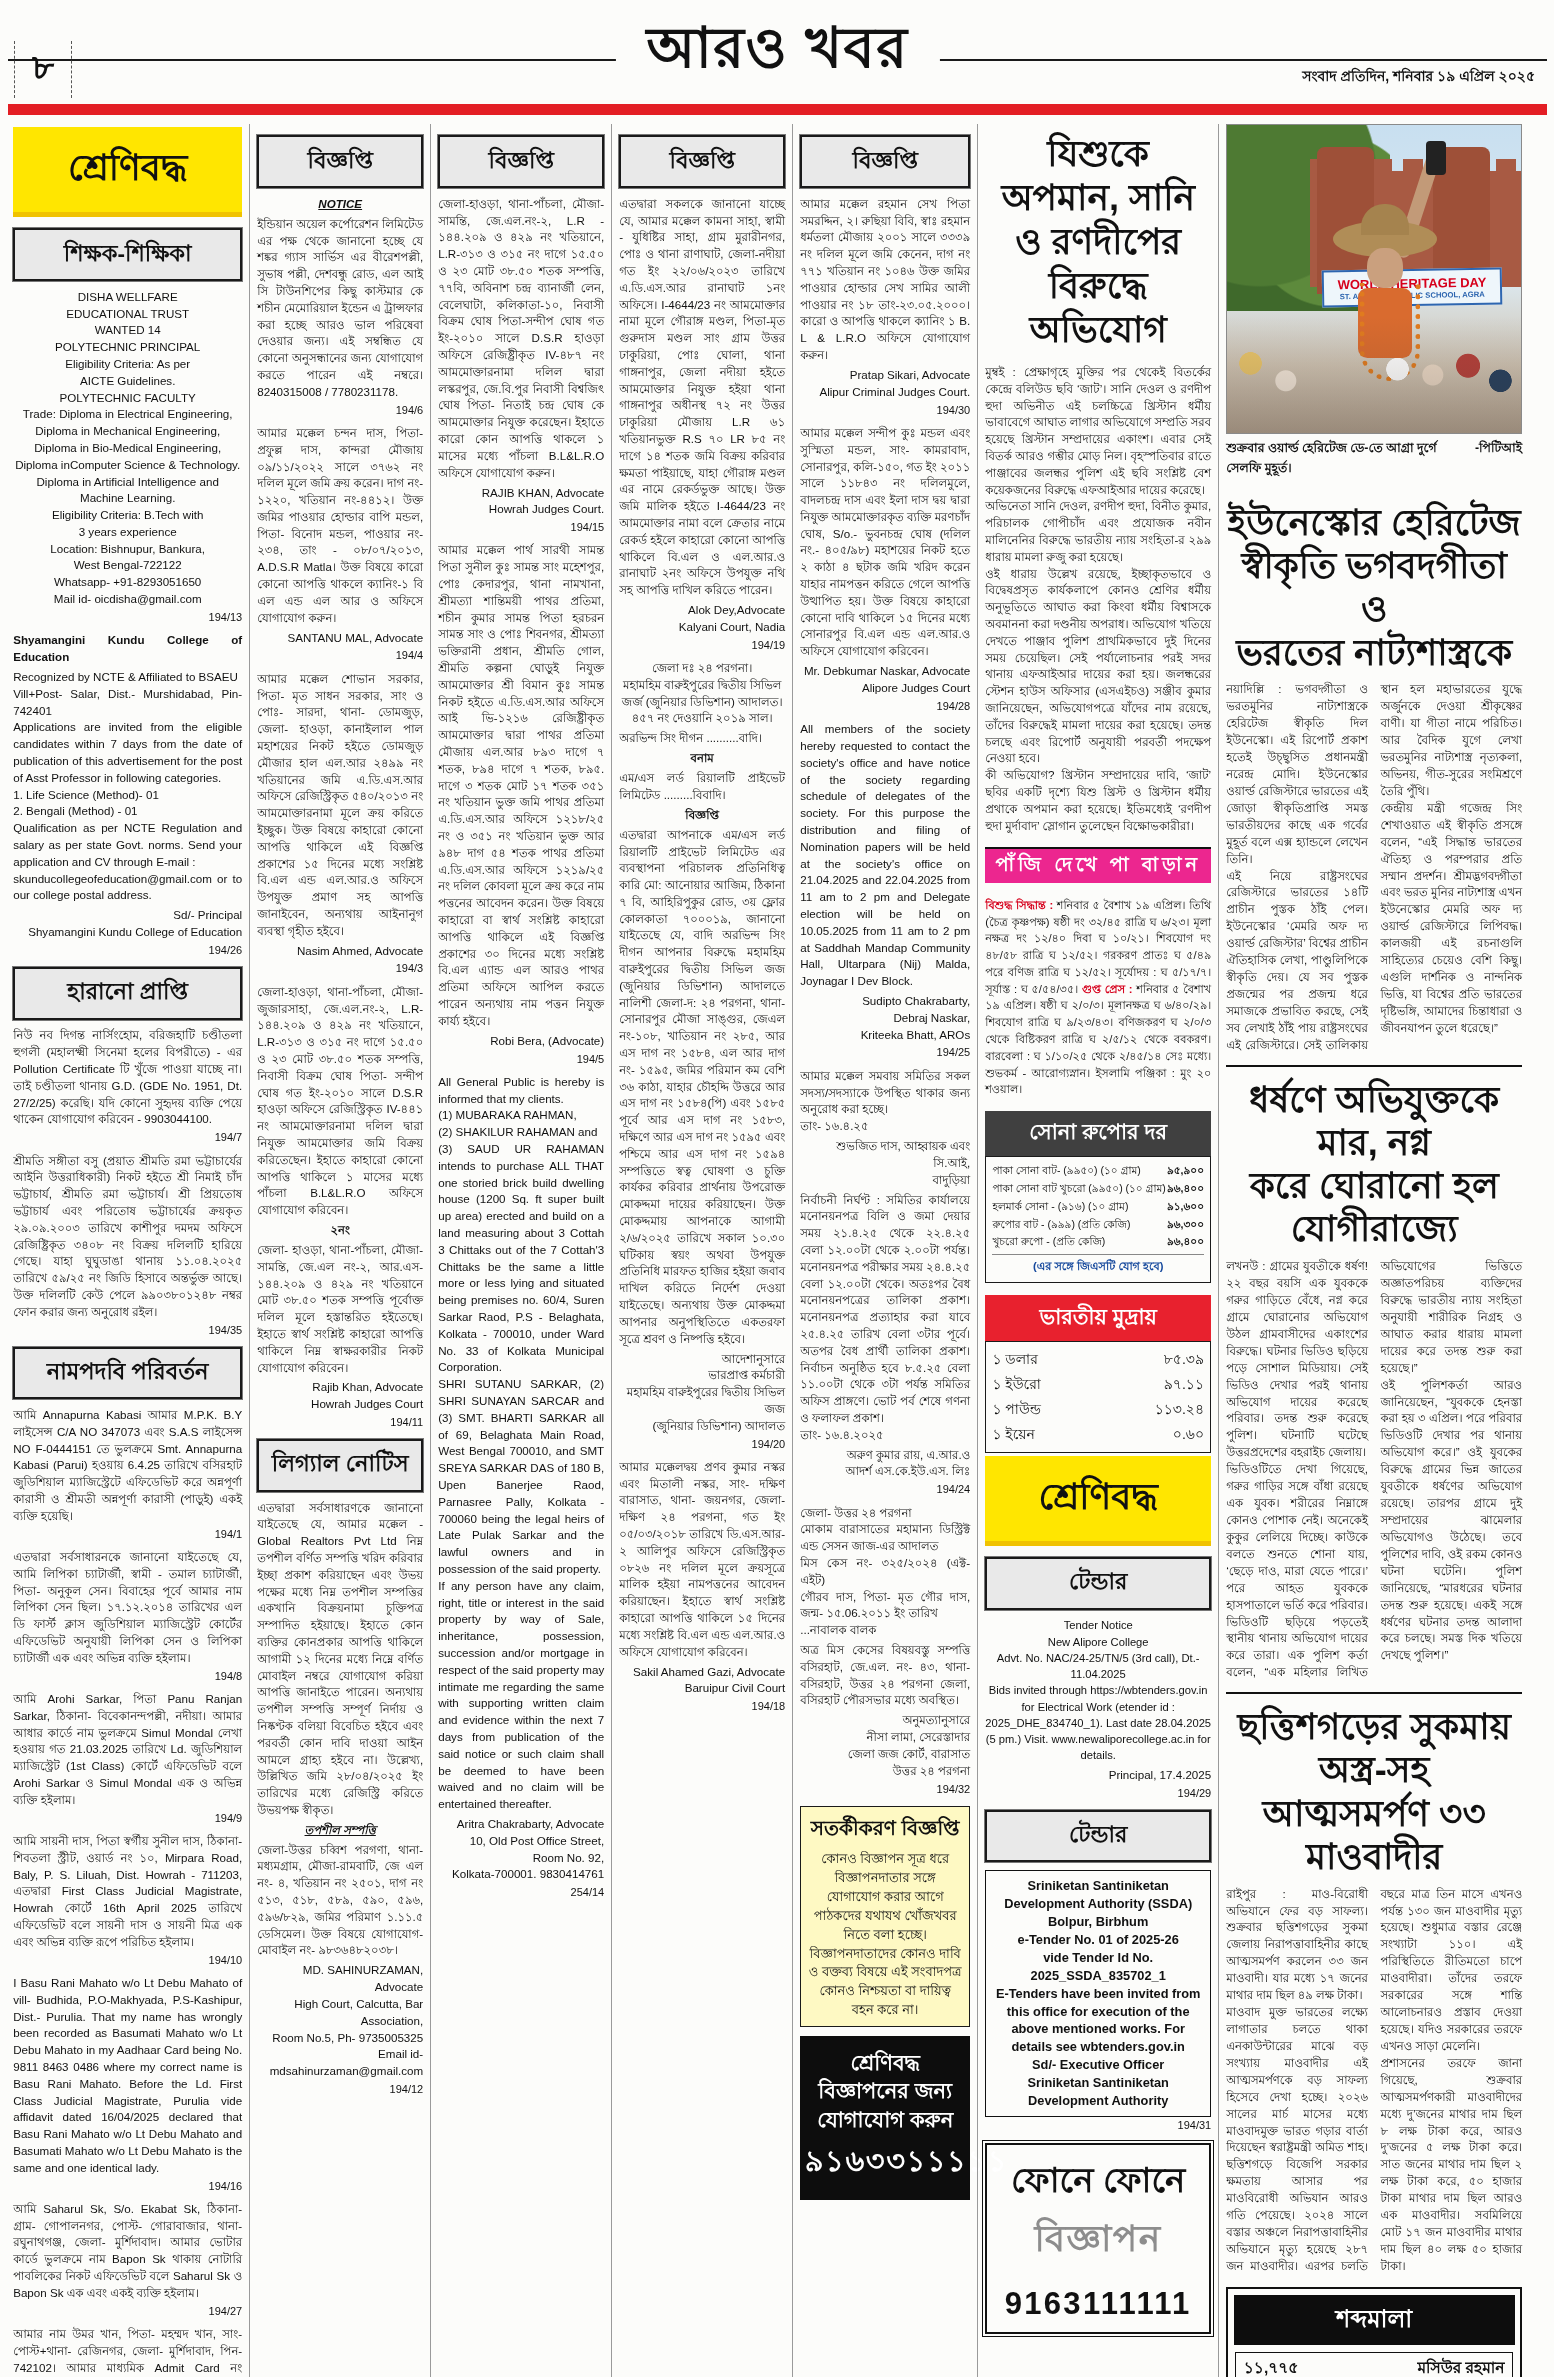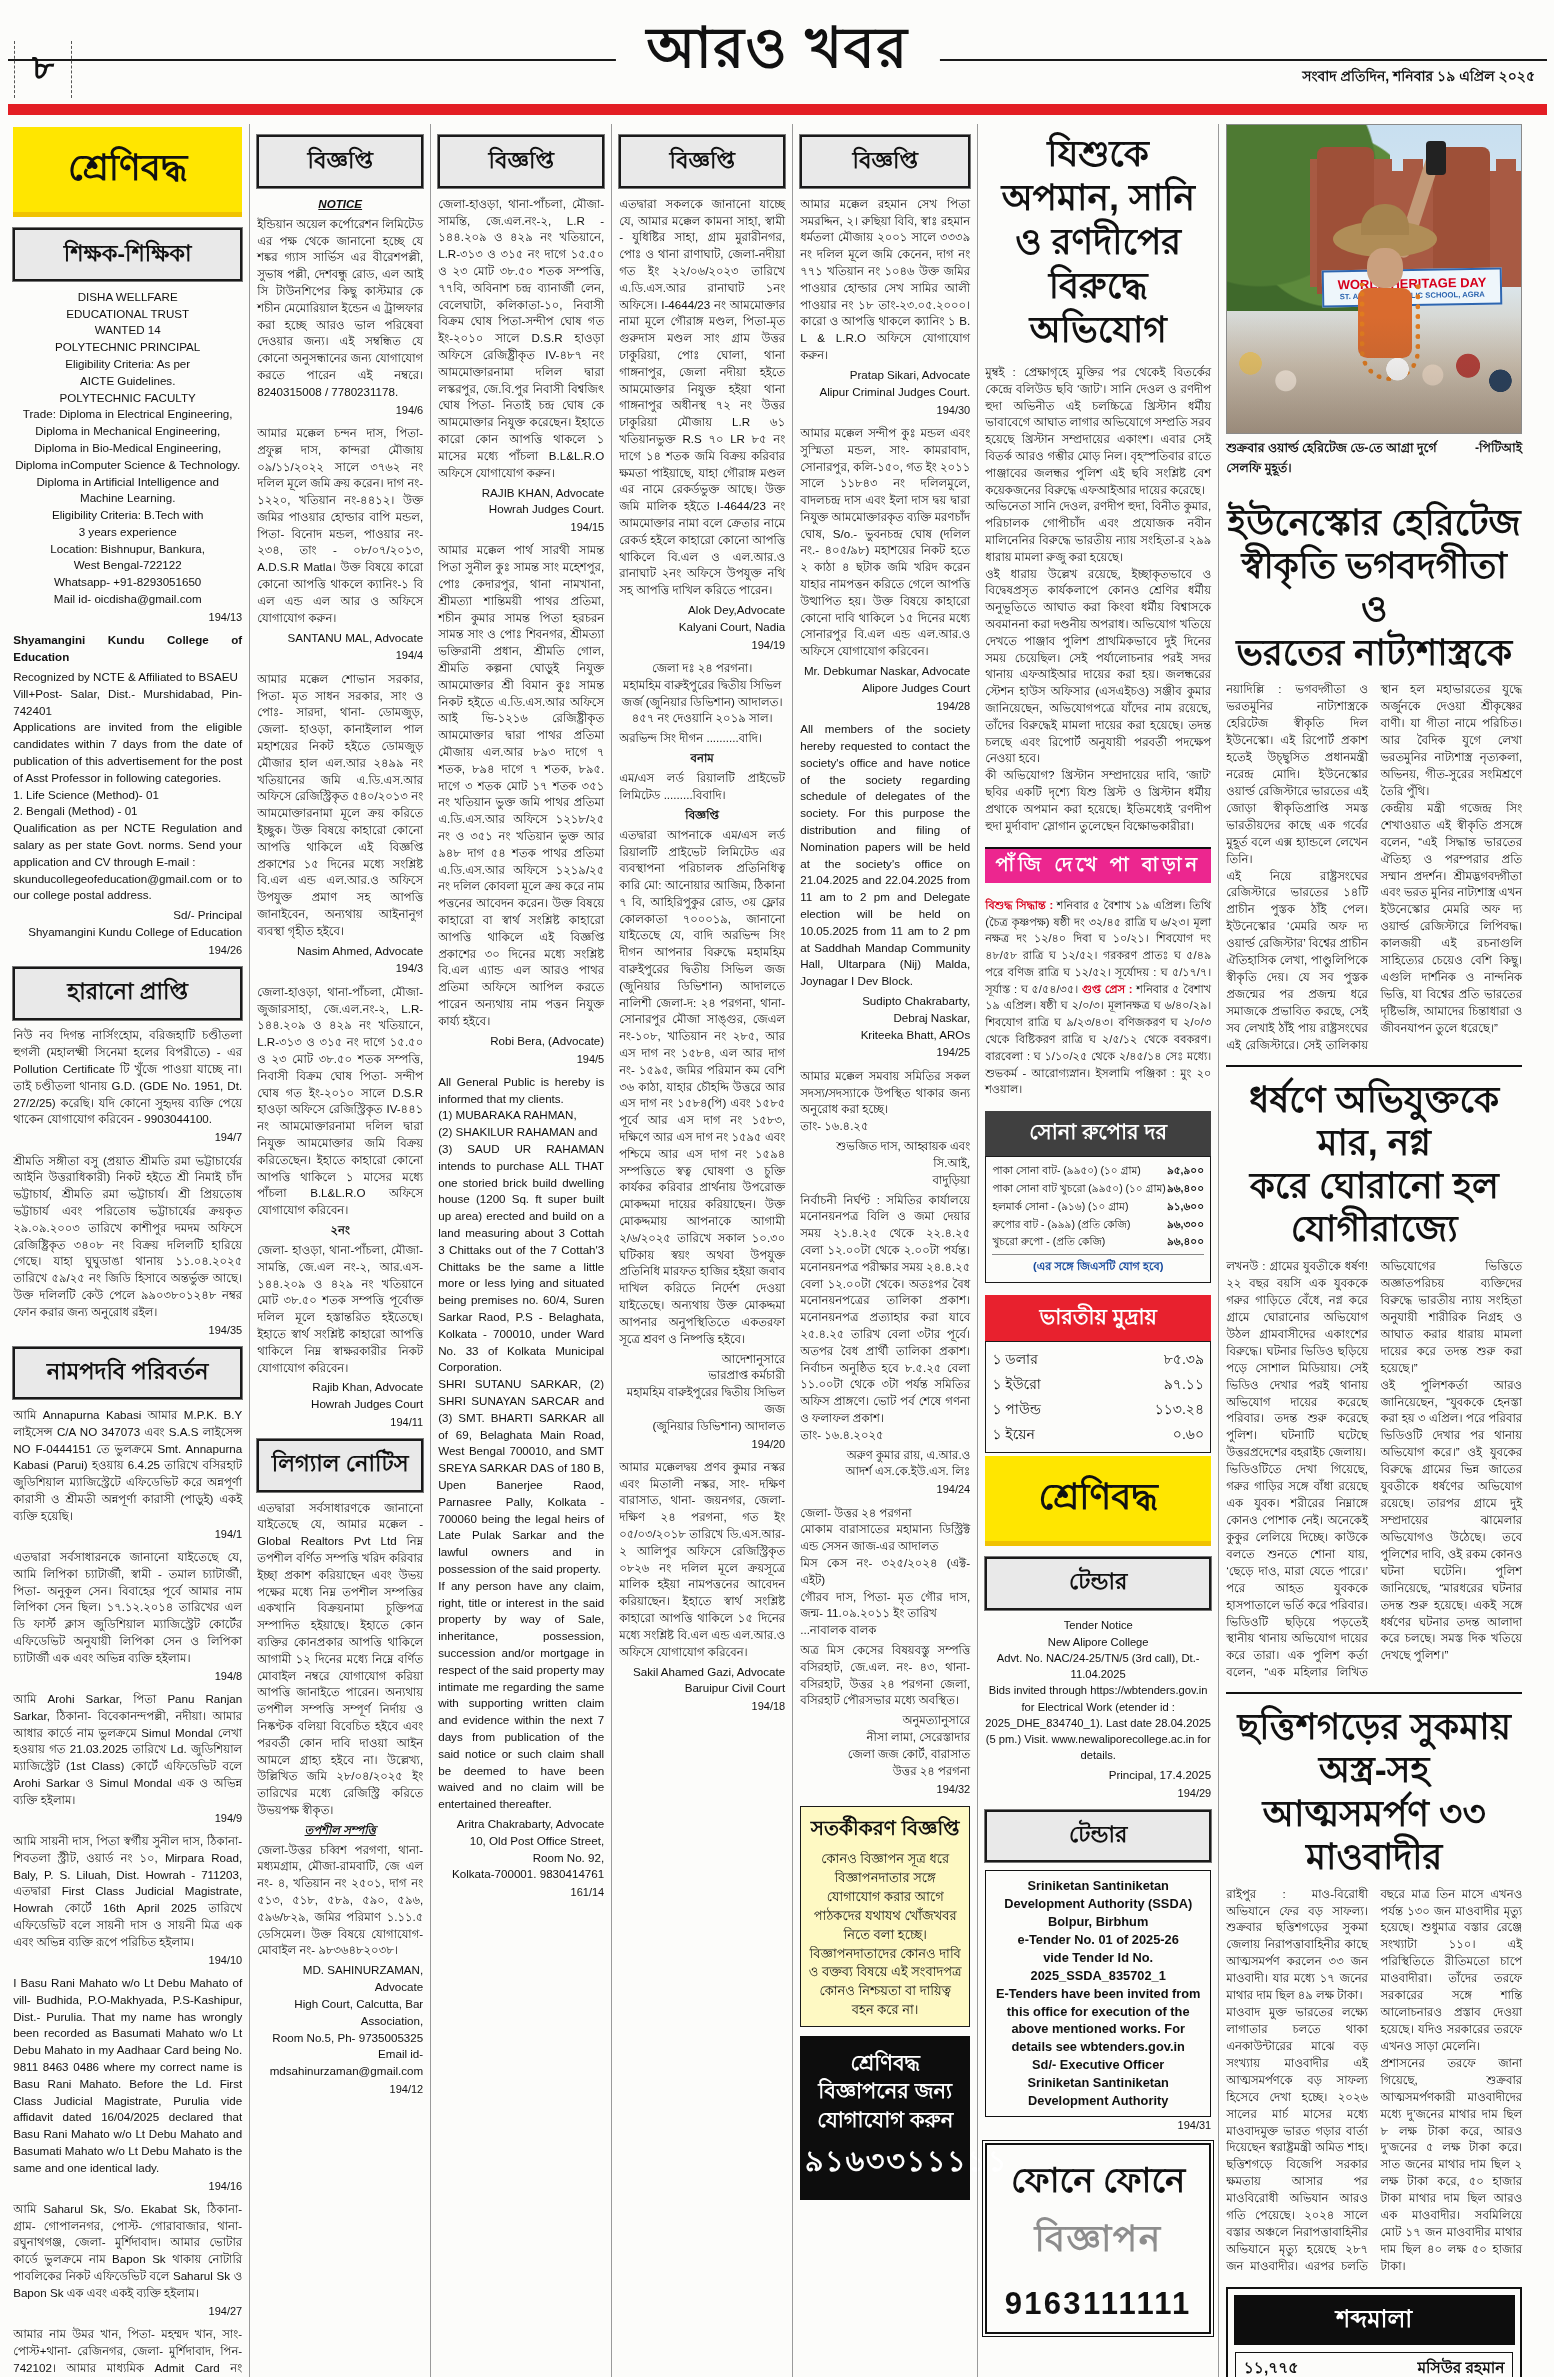--- a/index.html
+++ b/index.html
@@ -201,21 +201,21 @@
         <div class="p">All General Public is hereby is informed that my clients.
 (1) MUBARAKA RAHMAN,
 (2) SHAKILUR RAHAMAN and
 (3) SAUD UR RAHAMAN intends to purchase ALL THAT one storied brick build dwelling house (1200 Sq. ft super built up area) erected and build on a land measuring about 3 Cottah 3 Chittaks out of the 7 Cottah'3 Chittaks be the same a little more or less lying and situated being premises no. 60/4, Suren Sarkar Raod, P.S - Belaghata, Kolkata - 700010, under Ward No. 33 of Kolkata Municipal Corporation.
 SHRI SUTANU SARKAR, (2) SHRI SUNAYAN SARCAR and (3) SMT. BHARTI SARKAR all of 69, Belaghata Main Road, West Bengal 700010, and SMT SREYA SARKAR DAS of 180 B, Upen Banerjee Raod, Parnasree Pally, Kolkata - 700060 being the legal heirs of Late Pulak Sarkar and the lawful owners and in possession of the said property.
 If any person have any claim, right, title or interest in the said property by way of Sale, inheritance, possession, succession and/or mortgage in respect of the said property may intimate me regarding the same with supporting written claim and evidence within the next 7 days from publication of the said notice or such claim shall be deemed to have been waived and no claim will be entertained thereafter.</div>
         <div class="p r">Aritra Chakrabarty, Advocate
 10, Old Post Office Street,
 Room No. 92,
 Kolkata-700001. 9830414761</div>
-        <div class="ref">161/14</div>
+        <div class="ref">254/14</div>
       </section>
     <section class="col c4" id="col-3">
         <div class="gh">বিজ্ঞপ্তি</div>
         <div class="p">এতদ্বারা সকলকে জানানো যাচ্ছে যে, আমার মক্কেল কামনা সাহা, স্বামী - যুধিষ্টির সাহা, গ্রাম মুরারীনগর, পোঃ ও থানা রাণাঘাট, জেলা-নদীয়া গত ইং ২২/০৬/২০২৩ তারিখে এ.ডি.এস.আর রানাঘাট ১নং অফিসে। I-4644/23 নং আমমোক্তার নামা মূলে গৌরাঙ্গ মণ্ডল, পিতা-মৃত গুরুদাস মণ্ডল সাং গ্রাম উত্তর ঢাকুরিয়া, পোঃ ঘোলা, থানা গাঙ্গনাপুর, জেলা নদীয়া হইতে আমমোক্তার নিযুক্ত হইয়া থানা গাঙ্গনাপুর অধীনস্থ ৭২ নং উত্তর ঢাকুরিয়া মৌজায় L.R ৬১ খতিয়ানভুক্ত R.S ৭০ LR ৮৫ নং দাগে ১৪ শতক জমি বিক্রয় করিবার ক্ষমতা পাইয়াছে, যাহা গৌরাঙ্গ মণ্ডল এর নামে রেকর্ডভুক্ত আছে। উক্ত জমি মালিক হইতে I-4644/23 নং আমমোক্তার নামা বলে ক্রেতার নামে রেকর্ড হইলে কাহারো কোনো আপত্তি থাকিলে বি.এল ও এল.আর.ও রানাঘাট ২নং অফিসে উপযুক্ত নথি সহ আপত্তি দাখিল করিতে পারেন।</div>
         <div class="p r">Alok Dey,Advocate
 Kalyani Court, Nadia</div>
         <div class="ref">194/19</div>
         <div class="p c">জেলা দঃ ২৪ পরগনা।
 মহামহিম বারুইপুরের দ্বিতীয় সিভিল জর্জ (জুনিয়ার ডিভিশান) আদালত।
 ৪৫৭ নং দেওয়ানি ২০১৯ সাল।</div>
@@ -254,21 +254,21 @@
         <div class="p r">শুভজিত দাস, আহ্বায়ক এবং সি.আই,
 বাদুড়িয়া</div>
         <div class="p">নির্বাচনী নির্ঘণ্ট : সমিতির কার্যালয়ে মনোনয়নপত্র বিলি ও জমা দেয়ার সময় ২১.৪.২৫ থেকে ২২.৪.২৫ বেলা ১২.০০টা থেকে ২.০০টা পর্যন্ত। মনোনয়নপত্র পরীক্ষার সময় ২৪.৪.২৫ বেলা ১২.০০টা থেকে। অতঃপর বৈধ মনোনয়নপত্রের তালিকা প্রকাশ। মনোনয়নপত্র প্রত্যাহার করা যাবে ২৫.৪.২৫ তারিখ বেলা ৩টার পূর্বে। অতপর বৈধ প্রার্থী তালিকা প্রকাশ। নির্বাচন অনুষ্ঠিত হবে ৮.৫.২৫ বেলা ১১.০০টা থেকে ৩টা পর্যন্ত সমিতির অফিস প্রাঙ্গণে। ভোট পর্ব শেষে গণনা ও ফলাফল প্রকাশ।
 তাং- ১৬.৪.২০২৫</div>
         <div class="p r">অরুণ কুমার রায়, এ.আর.ও
 আদর্শ এস.কে.ইউ.এস. লিঃ</div>
         <div class="ref">194/24</div>
         <div class="p">জেলা- উত্তর ২৪ পরগনা
 মোকাম বারাসাতের মহামান্য ডিস্ট্রিক্ট এন্ড সেসন জাজ-এর আদালত
 মিস কেস নং- ৩২৫/২০২৪ (এক্ট-এইট)
-গৌরব দাস, পিতা- মৃত গৌর দাস, জন্ম- 11.০৯.২০১১ ইং তারিখ
+গৌরব দাস, পিতা- মৃত গৌর দাস, জন্ম- ১৫.06.২০১১ ইং তারিখ
 ...নাবালক বালক</div>
         <div class="p">অত্র মিস কেসের বিষয়বস্তু সম্পত্তি বসিরহাট, জে.এল. নং- ৪৩, থানা- বসিরহাট, উত্তর ২৪ পরগনা জেলা, বসিরহাট পৌরসভার মধ্যে অবস্থিত।</div>
         <div class="p r">অনুমত্যানুসারে
 নীসা লামা, সেরেস্তাদার
 জেলা জজ কোর্ট, বারাসাত
 উত্তর ২৪ পরগনা</div>
         <div class="ref">194/32</div>
         <div class="warn">
           <div class="wh">সতর্কীকরণ বিজ্ঞপ্তি</div>
           <div class="wb">কোনও বিজ্ঞাপন সূত্র ধরে বিজ্ঞাপনদাতার সঙ্গে যোগাযোগ করার আগে পাঠকদের যথাযথ খোঁজখবর নিতে বলা হচ্ছে। বিজ্ঞাপনদাতাদের কোনও দাবি ও বক্তব্য বিষয়ে এই সংবাদপত্র কোনও নিশ্চয়তা বা দায়িত্ব বহন করে না।</div>

